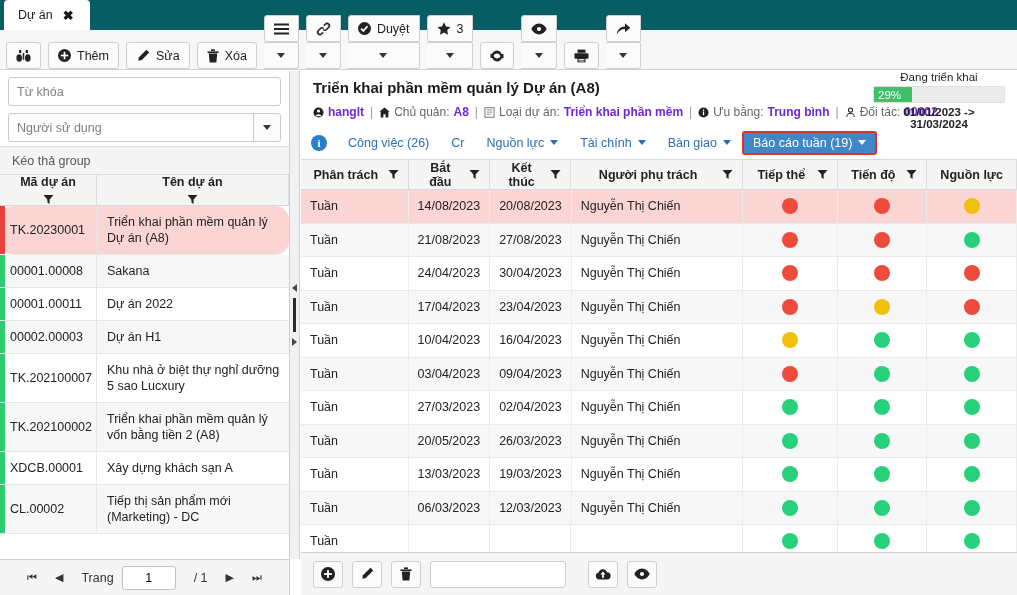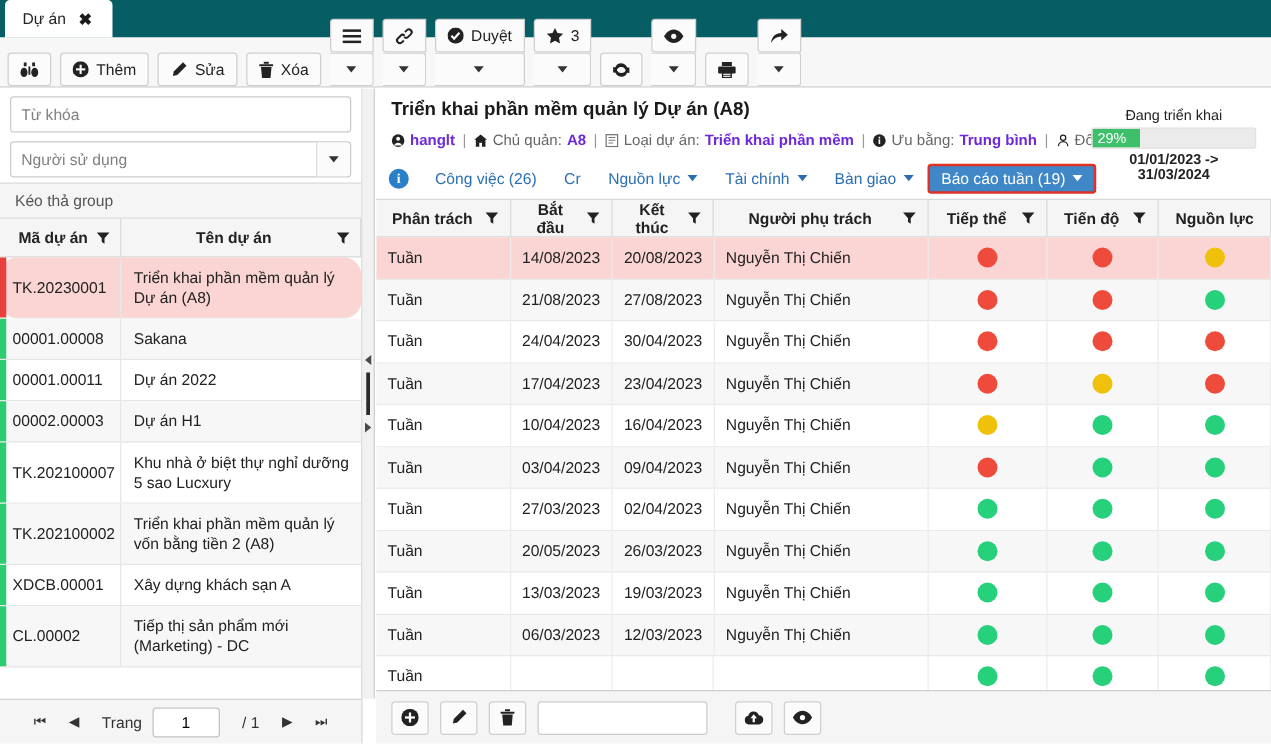--- a/index.html
+++ b/index.html
@@ -72,21 +72,21 @@
   }
   .group-bar {
     height: 29px; background: #f5f5f5; border-top: 1px solid #dcdcdc; border-bottom: 1px solid #dcdcdc;
     display: flex; align-items: center; padding-left: 12px; color: #555; font-size: 12.5px;
   }
   .lgrid { flex: 1; overflow: hidden; position: relative; }
   .lg-head { display: flex; height: 31px; background: #f5f5f5; border-bottom: 1px solid #d8d8d8; }
   .lg-head .th {
     display: flex; align-items: center; justify-content: space-between;
     font-weight: bold; font-size: 12.5px; padding: 0 8px; color:#222;
-    border-right: 1px solid #dcdcdc; height: 100%;
+    border-right: 1px solid #dcdcdc; height: 100%; flex-direction: column;
   }
   .lg-head .th span.lbl { flex:1; text-align:center; }
   .col-code { width: 97px; }
   .col-name { width: 192px; }
   .lg-row { display: flex; border-bottom: 1px solid #e6e6e6; position: relative; }
   .lg-row .stripe { position:absolute; left:0; top:0; bottom:0; width:5px; }
   .lg-row .td { padding: 8px 8px 8px 10px; font-size: 12.5px; line-height: 16px; display:flex; align-items:center; }
   .lg-row .td.code { border-right: 1px solid #e6e6e6; }
   .lg-row.alt { background: #f7f7f7; }
   .lg-row.sel { background: #fbd5d3; border-radius: 14px; }
@@ -114,21 +114,21 @@
 
   
   .right { position: absolute; left: 301px; right: 0; top: 0; bottom: 0; display:flex; flex-direction:column; background:#fff; }
   .proj-head { padding: 8px 12px 6px 12px; position: relative; }
   .proj-title { font-size: 15px; font-weight: bold; color:#1a1a1a; margin: 0 0 8px 0; }
   .proj-meta { font-size: 12px; color:#222; display:flex; align-items:center; flex-wrap:wrap; gap:0; line-height:16px; }
   .proj-meta .sep { color:#999; margin: 0 6px; }
   .proj-meta .k { color:#666; }
   .proj-meta .v { font-weight: bold; color:#6d28d9; }
   .proj-meta .mi { display:inline-flex; align-items:center; gap:4px; }
-  .status-box { position: absolute; right: 12px; top: 16px; width: 132px; text-align: center; }
+  .status-box { position: absolute; right: 12px; top: 0; width: 132px; text-align: center; }
   .status-lbl { font-size: 11.5px; color:#222; margin-bottom: 3px; }
   .prog-outer { height: 17px; background:#ebebeb; border:1px solid #e0e0e0; border-radius:2px; overflow:hidden; position:relative; }
   .prog-inner { height:100%; background:#3ec06b; display:flex; align-items:center; }
   .prog-txt { color:#fff; font-size:11.5px; padding-left:4px; white-space:nowrap; }
   .date-range { font-size: 11.5px; font-weight: bold; color:#222; margin-top: 3px; }
 
   .tabs { display:flex; align-items:center; gap: 0; padding: 0 6px; height: 34px; border-bottom: 1px solid #d9d9d9; }
   .info-icon { width: 16px; height: 16px; border-radius: 50%; background: #2a7fc9; color:#fff; font-size: 11px; font-weight: bold;
                display:flex; align-items:center; justify-content:center; margin: 0 10px 0 4px; font-family:"Liberation Serif",serif; }
   .tab { font-size: 12.5px; color: #2a6fb5; padding: 5px 11px; cursor: pointer; display:inline-flex; align-items:center; gap:6px; white-space:nowrap; }

